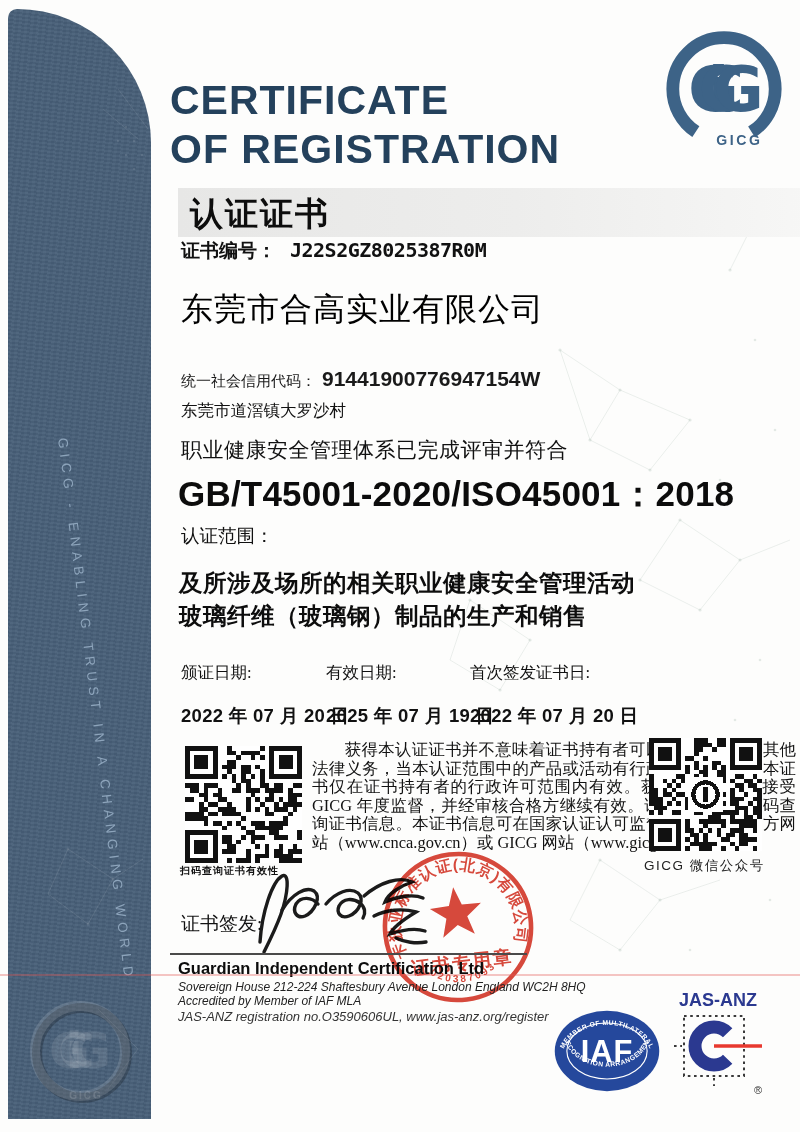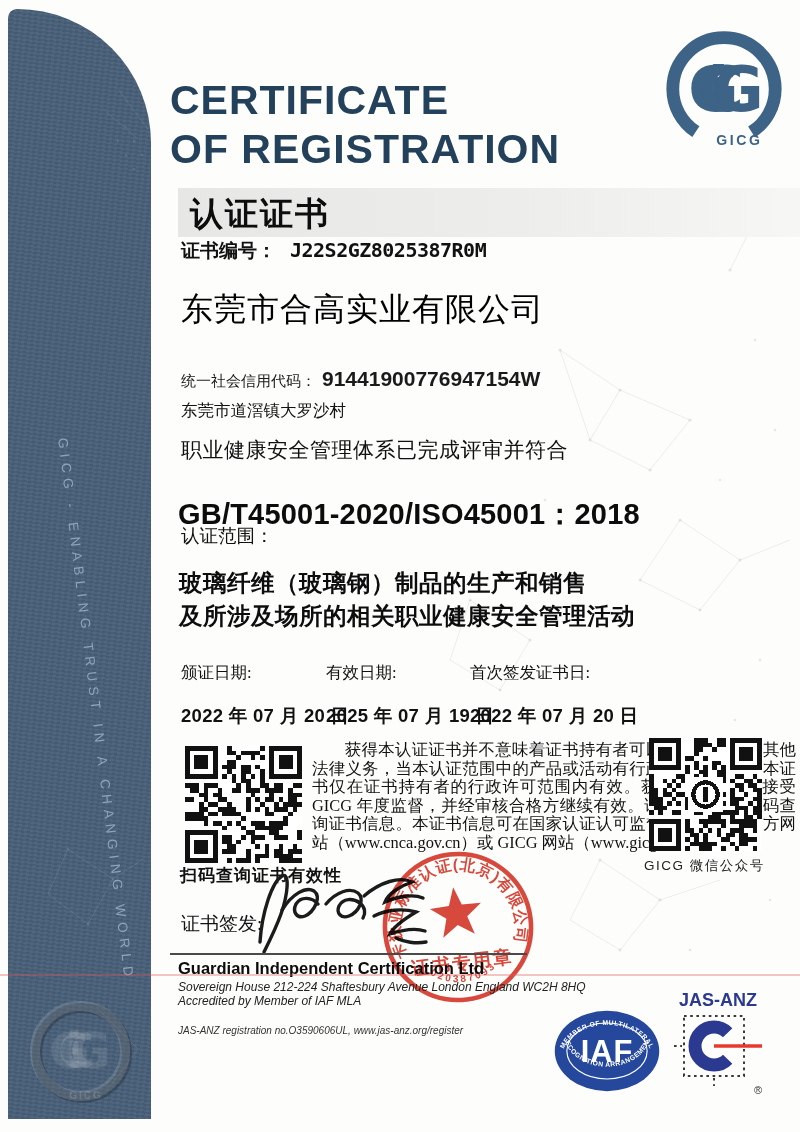--- a/index.html
+++ b/index.html
@@ -29,51 +29,51 @@
   .banner .cn { position:absolute; left:12px; top:4px; font-size:33px; font-weight:700; color:#0d0d0d; letter-spacing:2px; }
 
   .row { position:absolute; left:181px; white-space:nowrap; }
   .certno { top:238px; font-size:19px; font-weight:700; }
   .certno .num { font-family:"DejaVu Sans Mono", monospace; font-size:20px; font-weight:700; letter-spacing:-.5px; margin-left:14px; }
   .company { top:288px; font-family:"Liberation Serif", serif; font-size:32px; letter-spacing:1px; color:#000; }
   .credit { top:367px; font-family:"Liberation Serif", serif; font-size:15px; color:#1a1a1a; }
   .credit .num { font-family:"Liberation Sans", sans-serif; font-size:21px; font-weight:600; margin-left:6px; }
   .address { top:400px; font-family:"Liberation Serif", serif; font-size:16.5px; }
   .system { top:436px; font-family:"Liberation Serif", serif; font-size:21px; letter-spacing:.5px; }
-  .standard { top:471px; left:178px; font-size:29px; font-weight:800; letter-spacing:.2px; color:#0c0c0c;margin-top:24px; }
+  .standard { top:471px; left:178px; font-size:35px; font-weight:800; letter-spacing:.2px; color:#0c0c0c; }
   .scope-label { top:523px; font-family:"Liberation Serif", serif; font-size:18.5px; }
   .scope { position:absolute; left:179px; top:567px; font-size:23.5px; font-weight:700; line-height:33px; letter-spacing:.5px; color:#0d0d0d; }
 
   .date-col { position:absolute; white-space:nowrap; }
   .date-col .lbl { font-family:"Liberation Serif", serif; font-weight:400; font-size:16.5px; }
   .date-col .val { margin-top:19px; font-size:18.5px; font-weight:700; letter-spacing:.3px; }
   .dc1 { left:181px; top:662px; } .dc2 { left:326px; top:662px; } .dc3 { left:470px; top:662px; }
 
   
   .qr { position:absolute; }
   .qr svg { width:100%; height:100%; display:block; }
   .qr-left { left:185px; top:746px; width:117px; height:117px; }
   .qr-right { left:649px; top:738px; width:113px; height:113px; }
-  .qr-left-cap { position:absolute; left:180px; top:864px; font-size:17px; font-weight:700; letter-spacing:1px; }
+  .qr-left-cap { position:absolute; left:180px; top:864px; font-size:10px; font-weight:700; letter-spacing:1px; }
   .qr-right-cap { position:absolute; left:644px; top:857px; font-size:13.5px; letter-spacing:1.5px; color:#222; }
   .notice { position:absolute; left:312px; top:741px; width:484px;
     font-family:"Liberation Serif", serif; font-size:16.4px; line-height:18.6px;
     text-align:justify; text-indent:2em; color:#121212; }
 
   
   .sign-label { position:absolute; left:181px; top:911px; font-family:"Liberation Serif", serif; font-size:19px; }
   .signature { position:absolute; left:246px; top:860px; width:195px; height:100px; }
   .seal { position:absolute; left:377px; top:846px; width:162px; height:162px;
     mix-blend-mode:multiply; opacity:.92; transform:rotate(-7deg); }
   .sign-line { position:absolute; left:170px; top:953px; width:357px; height:1.5px; background:#4a4a4a; }
 
   
   .issuer-name { position:absolute; left:178px; top:959px; font-size:16.5px; font-weight:700; color:#0c0c0c; }
   .issuer-lines { position:absolute; left:178px; top:981px; font-style:italic; font-size:12px; line-height:13.6px; color:#222; }
-  .issuer-tiny { font-size:10px; margin-top:16px; color:#333; }
+  .issuer-tiny { font-size:13px; margin-top:2px; color:#333; }
 
   .iaf-logo { position:absolute; left:551px; top:1006px; width:112px; height:90px; }
   .jasanz-logo { position:absolute; left:670px; top:990px; width:96px; height:112px; }
 
   
   .scanline { position:absolute; left:0; top:974px; width:800px; height:1.5px;
     background:rgba(226,90,85,.35); }
   .constellation { position:absolute; inset:0; pointer-events:none; }
 </style>
 </head>
@@ -177,22 +177,22 @@
 
   <div class="row address">东莞市道滘镇大罗沙村</div>
 
   <div class="row system">职业健康安全管理体系已完成评审并符合</div>
 
   <div class="row standard">GB/T45001-2020/ISO45001：2018</div>
 
   <div class="row scope-label">认证范围：</div>
 
   <div class="scope">
+    <div>及所涉及场所的相关职业健康安全管理活动</div>
     <div>玻璃纤维（玻璃钢）制品的生产和销售</div>
-    <div>及所涉及场所的相关职业健康安全管理活动</div>
   </div>
 
   <div class="date-col dc1">
     <div class="lbl">颁证日期:</div>
     <div class="val">2022 年 07 月 20 日</div>
   </div>
   <div class="date-col dc2">
     <div class="lbl">有效日期:</div>
     <div class="val">2025 年 07 月 19 日</div>
   </div>

